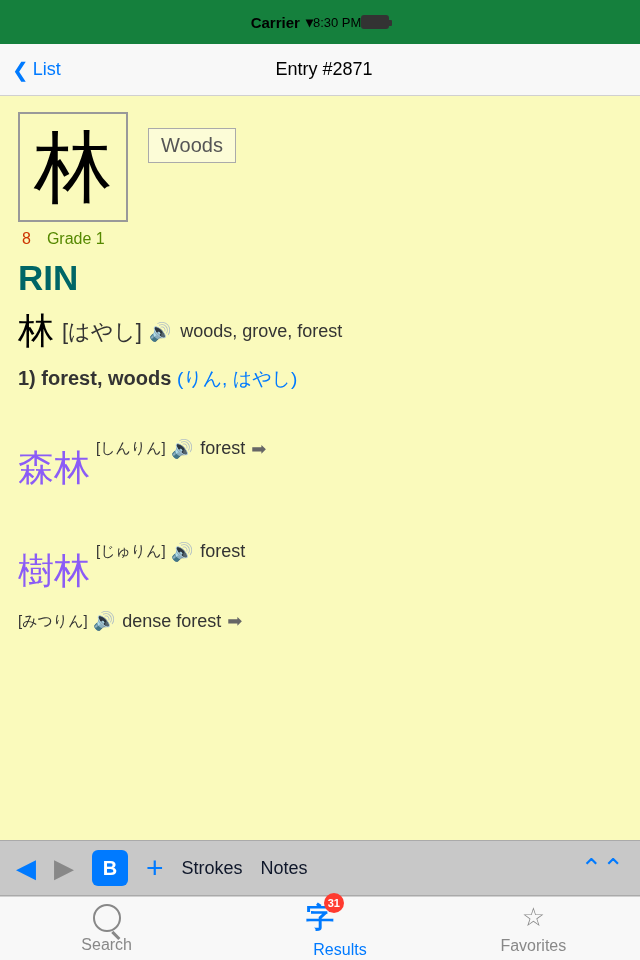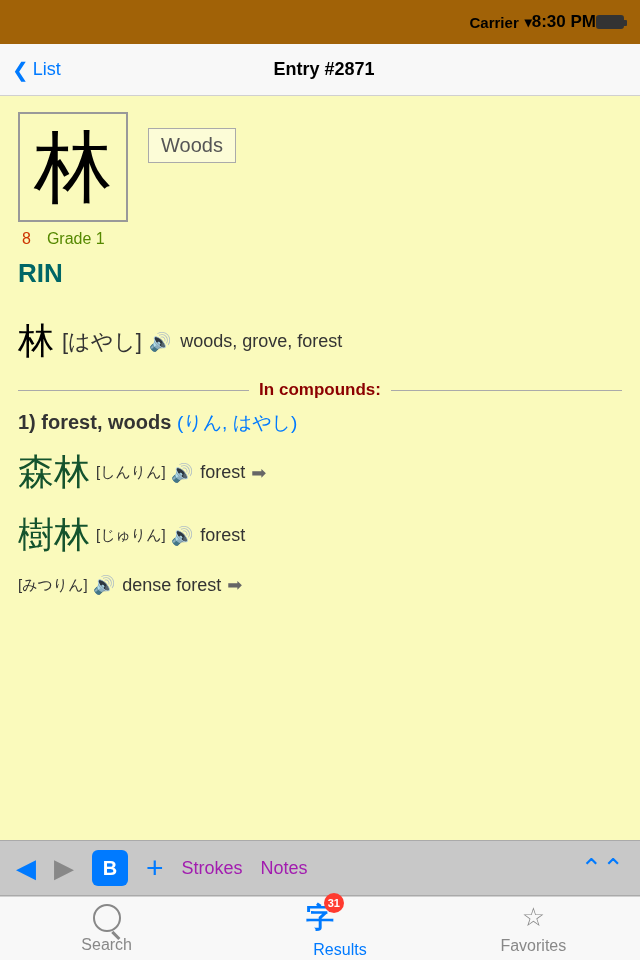--- a/index.html
+++ b/index.html
@@ -9,31 +9,31 @@
       height: 960px;
       font-family: -apple-system, 'Helvetica Neue', Arial, sans-serif;
       background: #f0f0f0;
       overflow: hidden;
       position: relative;
     }
 
     
     #status-bar {
       height: 44px;
-      background: #a16207;
-      display: flex;
-      align-items: center;
-      justify-content: flex-end;
+      background: #15803d;
+      display: flex;
+      align-items: center;
+      justify-content: center;
       padding: 0 16px;
       font-size: 16px;
       font-weight: 600;
     }
     .status-carrier { font-size: 15px; display: flex; align-items: center; gap: 6px; }
     .wifi-icon { font-size: 14px; }
-    .status-time { font-size: 17px; font-weight: 700; }
+    .status-time { font-size: 13px; font-weight: 400; }
     .battery-icon {
       width: 28px; height: 14px;
       border: 2px solid #333;
       border-radius: 3px;
       position: relative;
       background: #333;
     }
     .battery-icon::after {
       content: '';
       position: absolute;
@@ -60,21 +60,21 @@
       left: 12px;
       display: flex;
       align-items: center;
       color: #007AFF;
       font-size: 18px;
       cursor: pointer;
       gap: 4px;
     }
     #nav-title {
       font-size: 18px;
-      font-weight: 700;
+      font-weight: 400;
       color: #000;
       margin-left: 8px;
     }
 
     
     #main-content {
       background: #FAFABC;
       padding: 16px 18px;
       height: calc(960px - 44px - 52px - 56px - 64px);
       overflow-y: auto;
@@ -127,24 +127,24 @@
       font-weight: 500;
     }
     #grade-text {
       font-size: 16px;
       color: #558800;
       font-weight: 500;
     }
 
     
     #reading-label {
-      font-size: 26px;
+      font-size: 35px;
       font-weight: 700;
       color: #006666;
-      margin-bottom: 28px;
+      margin-bottom: 9px;
     }
 
     
     .pron-row {
       display: flex;
       align-items: center;
       gap: 8px;
       margin-bottom: 10px;
     }
     .pron-kanji {
@@ -200,21 +200,22 @@
 
     
     .compound-row {
       display: flex;
       align-items: center;
       gap: 6px;
       margin-bottom: 14px;
     }
     .compound-kanji {
       font-size: 36px;
-      color: #14532d;
+      color: #8b5cf6;
+      margin-top: 40px;
     }
     .compound-reading {
       font-size: 15px;
       color: #333;
     }
     .compound-meaning {
       font-size: 18px;
       color: #333;
     }
     .arrow-icon {
@@ -251,21 +252,21 @@
       border-radius: 6px;
       display: flex;
       align-items: center;
       justify-content: center;
       color: white;
       font-weight: 900;
       font-size: 20px;
     }
     .toolbar-text-btn {
       font-size: 18px;
-      color: #a21caf;
+      color: #0f172a;
       cursor: pointer;
       font-weight: 400;
     }
     .toolbar-right {
       font-size: 24px;
       color: #007AFF;
       cursor: pointer;
     }
 
     
@@ -392,25 +393,20 @@
 
   <div id="reading-label">RIN</div>
 
   <div class="pron-row">
     <span class="pron-kanji">林</span>
     <span class="pron-reading">[はやし]</span>
     <span class="speaker-icon">🔊</span>
     <span class="pron-meaning">woods, grove, forest</span>
   </div>
 
-  <div class="divider-label">
-    <div class="divider-line"></div>
-    <span class="divider-text">In compounds:</span>
-    <div class="divider-line"></div>
-  </div>
 
   <div class="compound-group-title">
     <span>1) forest, woods </span><span class="readings">(りん, はやし)</span>
   </div>
 
   <div class="compound-row">
     <span class="compound-kanji">森林</span>
     <span class="compound-reading">[しんりん]</span>
     <span class="speaker-icon">🔊</span>
     <span class="compound-meaning">forest</span>

